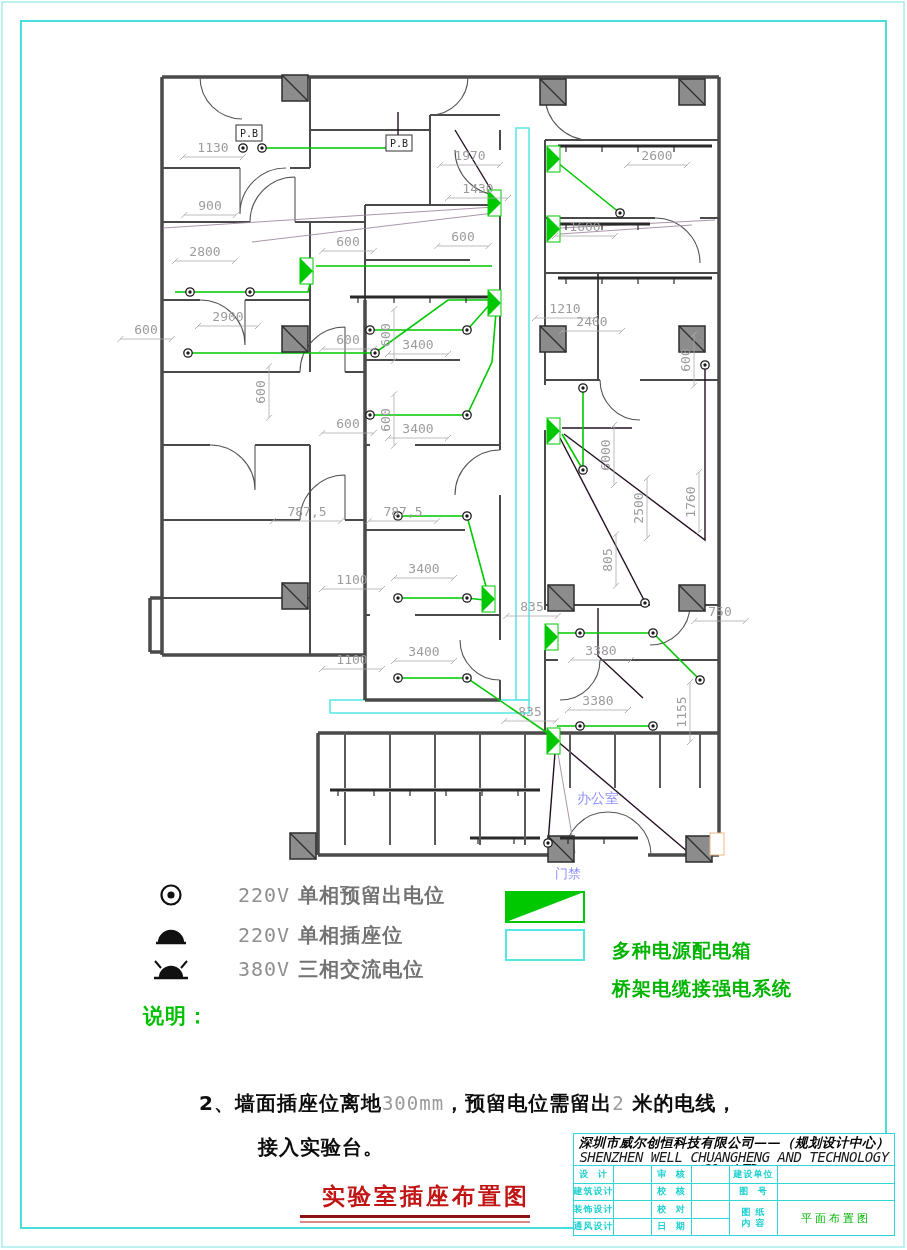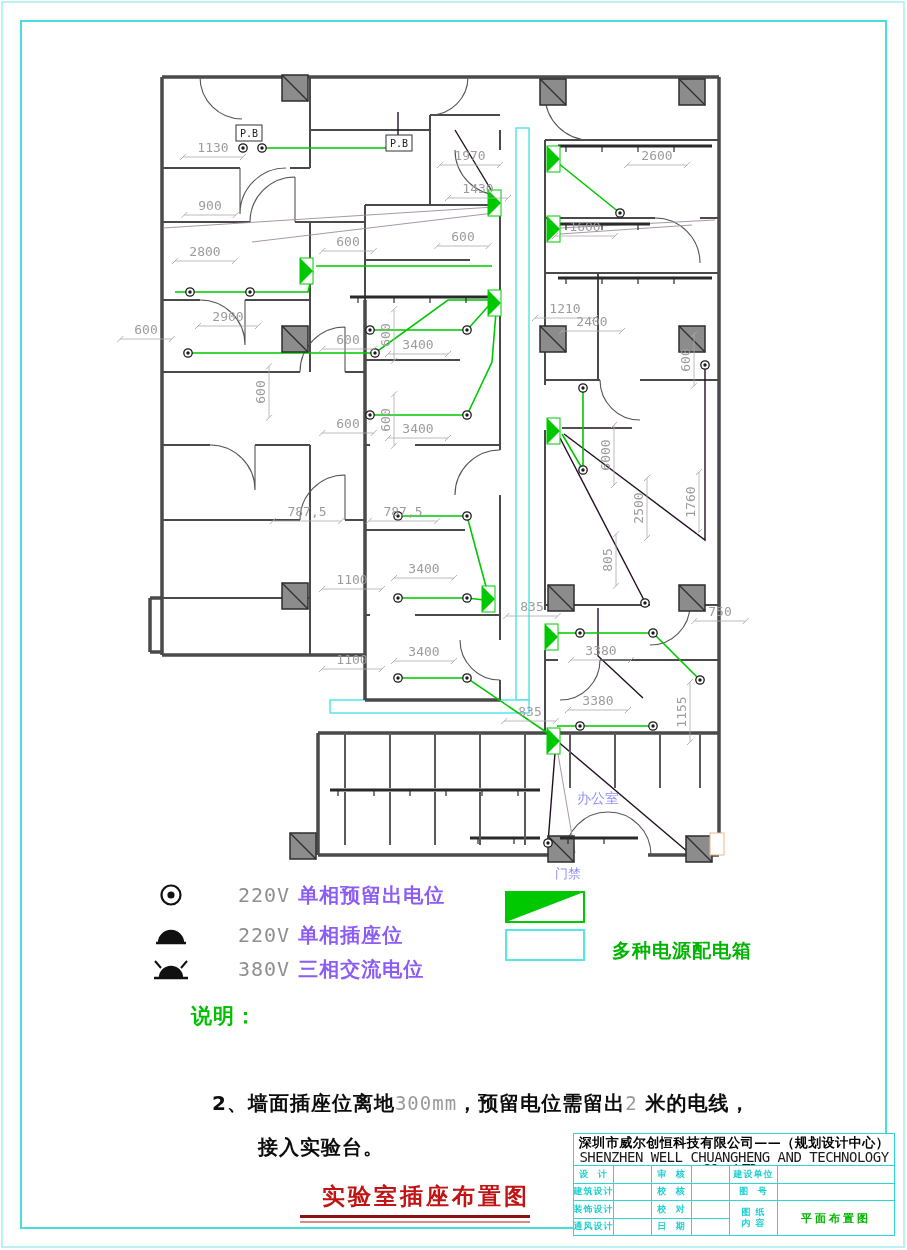--- a/index.html
+++ b/index.html
@@ -4,48 +4,48 @@
 <style>
   html,body{margin:0;padding:0;background:#fff;font-family:"DejaVu Sans",sans-serif;}
   #page{position:relative;width:907px;height:1250px;background:#ffffff;overflow:hidden;}
   #plan-svg{position:absolute;left:0;top:0;}
 
   
   .lr{position:absolute;left:148px;display:flex;align-items:center;height:38px;}
   .lr0{top:876px}.lr1{top:916px}.lr2{top:950px}
   .leg-sym{width:90px;display:flex;align-items:center;padding-left:4px;box-sizing:border-box;}
   .leg-volt{font-family:"DejaVu Sans Mono",monospace;font-size:20px;color:#8f8f8f;letter-spacing:1px;}
-  .leg-cjk{font-size:20px;font-weight:bold;color:#8b5cf6;margin-left:8px;letter-spacing:1px;}
+  .leg-cjk{font-size:20px;font-weight:bold;color:#737373;margin-left:8px;letter-spacing:1px;}
   .boxsym{position:absolute;}
   .greenlab{position:absolute;left:612px;font-size:19px;font-weight:bold;color:#00b400;letter-spacing:1px;margin-top:45px;}
   .gl0{top:893px}.gl1{top:931px}
 
   
-  .note-prefix{position:absolute;left:143px;top:1002px;font-size:21px;font-weight:bold;color:#00c000;letter-spacing:1px;margin-left:48px;}
+  .note-prefix{position:absolute;left:143px;top:1002px;font-size:21px;font-weight:bold;color:#00c000;letter-spacing:1px;}
   .note-line{position:absolute;font-size:20px;font-weight:bold;color:#0d0d0d;letter-spacing:1px;white-space:nowrap;}
-  .nl0{left:212px;top:1002px}.nl1{left:258px;top:1046px}.nl2{left:212px;top:1090px}.nl3{left:258px;top:1134px}
+  .nl0{left:212px;top:1002px}.nl1{left:258px;top:1046px}.nl2{left:199px;top:1090px}.nl3{left:258px;top:1134px}
   .note-line .num{color:#9a9a9a;font-family:"DejaVu Sans Mono",monospace;font-weight:normal;font-size:19px;}
 
   
   .big-title{position:absolute;left:300px;top:1181px;width:230px;text-align:right;font-size:23px;font-weight:bold;color:#c11414;letter-spacing:3px;}
   .tl1{position:absolute;left:300px;top:1215px;width:230px;height:3px;background:#8e1111;}
   .tl2{position:absolute;left:300px;top:1221px;width:230px;height:2px;background:#d98a8a;}
 
   
   .tb{position:absolute;left:573px;top:1133px;width:322px;height:103px;border:1px solid #2fd6d6;box-sizing:border-box;background:#fff;}
-  .tb-head{height:31px;border-bottom:1px solid #2fd6d6;text-align:center;overflow:hidden;}
+  .tb-head{height:31px;border-bottom:1px solid #2fd6d6;text-align:center;overflow:hidden;font-style:italic;}
   .tb-cn{font-size:13px;font-weight:bold;color:#000;letter-spacing:.5px;line-height:16px;margin-top:1px;}
   .tb-en{font-family:"DejaVu Sans Mono",monospace;font-size:14px;color:#1a1a1a;letter-spacing:-0.5px;line-height:12px;}
   .tb-grid{display:grid;grid-template-columns:40px 38px 40px 38px 48px 1fr;grid-auto-rows:17.5px;}
   .c{border-right:1px solid #2fd6d6;border-bottom:1px solid #2fd6d6;display:flex;align-items:center;justify-content:center;overflow:hidden;}
   .c.last{border-right:none;}
   .lab{color:#1ed0d0;font-size:9px;font-weight:bold;letter-spacing:1px;white-space:pre;}
   .mergelab{grid-column:5;grid-row:3/5;flex-direction:column;line-height:11px;}
   .mergeval{grid-column:6;grid-row:3/5;border-right:none;}
-  .draw-content{color:#00b400;font-size:11px;font-weight:bold;letter-spacing:3px;}
+  .draw-content{color:#00b400;font-size:11px;font-weight:normal;letter-spacing:3px;}
 </style>
 </head>
 <body>
 
 <div id="page">
 
   <svg id="plan-svg" width="907" height="1250" viewBox="0 0 907 1250">
 
     <rect x="2" y="2" width="902" height="1245" fill="none" stroke="#a8ecec" stroke-width="1.5"></rect>
     <rect x="21" y="21" width="865" height="1207" fill="none" stroke="#49dede" stroke-width="2"></rect>
@@ -439,20 +439,21 @@
   </div>
 
   <svg class="boxsym" style="left:505px;top:891px" width="80" height="32">
     <rect x="1" y="1" width="78" height="30" fill="#fff" stroke="#00c800" stroke-width="2"></rect>
     <polygon points="1,1 79,1 1,31" fill="#00c800"></polygon>
   </svg>
   <svg class="boxsym" style="left:505px;top:929px" width="80" height="32">
     <rect x="1" y="1" width="78" height="30" fill="#fff" stroke="#56e6e6" stroke-width="2"></rect>
   </svg>
   <div class="greenlab gl0">多种电源配电箱</div>
+  <div class="greenlab gl1">桥架电缆接强电系统</div>
 
   <div class="note-prefix">说明：</div>
   <div class="note-line nl2"><span>2、墙面插座位离地</span><span class="num">300mm</span><span>，预留电位需留出</span><span class="num">2</span><span> 米的电线，</span></div>
   <div class="note-line nl3"><span>接入实验台。</span></div>
 
   <div class="big-title">实验室插座布置图</div>
   <div class="tl1"></div>
   <div class="tl2"></div>
 
   <div class="tb">

